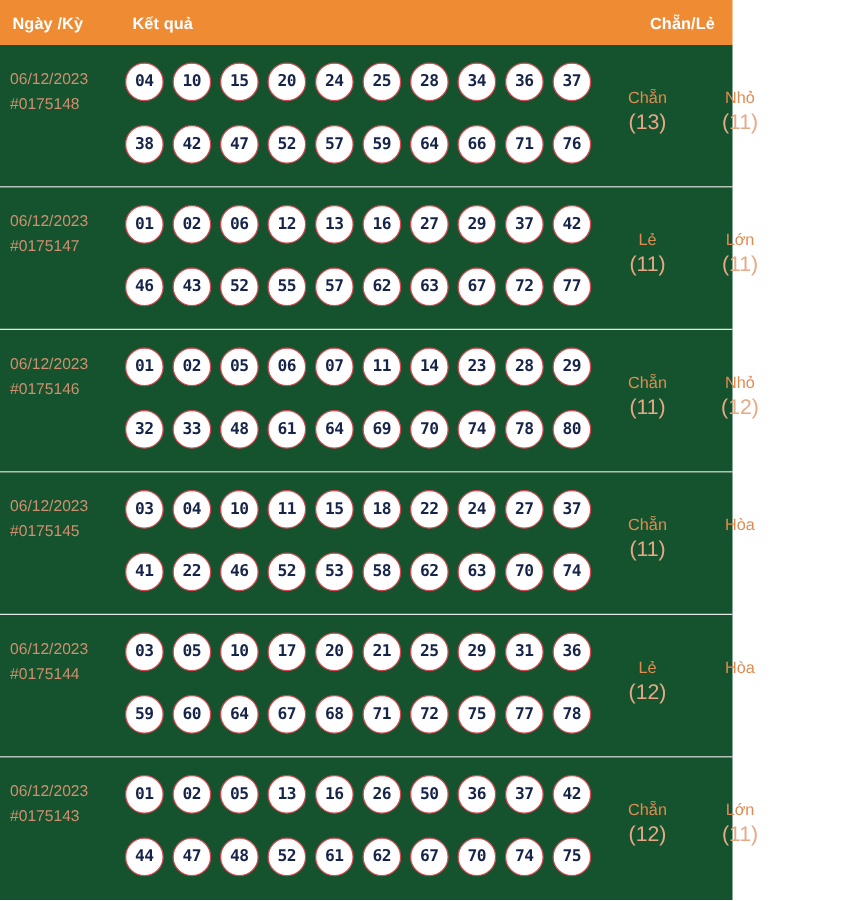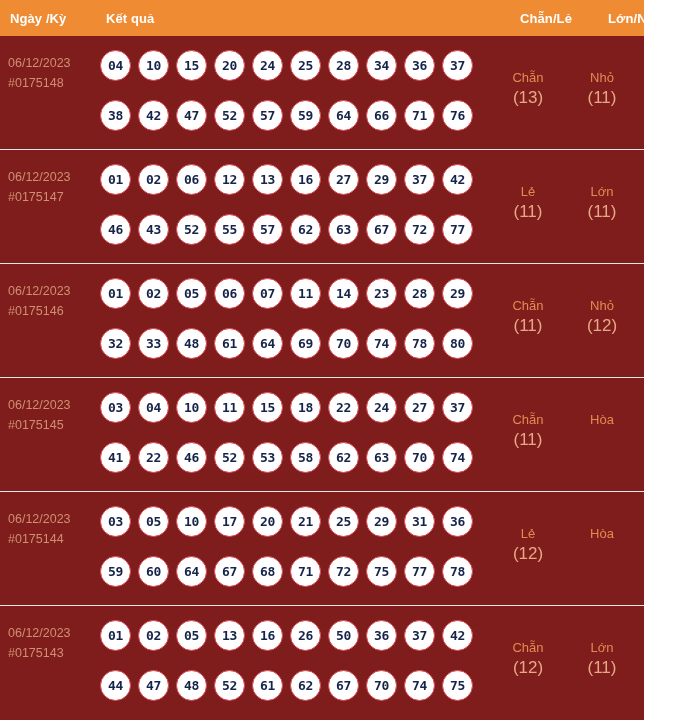--- a/index.html
+++ b/index.html
@@ -9,21 +9,21 @@
   }
   body {
     width: 682px;
     height: 721px;
     font-family: "Liberation Sans", sans-serif;
     color: #333;
     overflow: hidden;
   }
 
   .results-table {
-    width: 644px;
+    width: 586px;
     height: 721px;
     display: flex;
     flex-direction: column;
     box-sizing: border-box;
   }
 
   
   .table-header {
     height: 36px;
     background: #ef8b33;
@@ -50,21 +50,21 @@
     display: flex;
     flex-direction: column;
   }
   .result-row {
     position: relative;
     height: 114px;
     border-bottom: 1px solid #e6e6e6;
     box-sizing: border-box;
     display: flex;
     align-items: flex-start;
-    background: #7f1d1d;
+    background: #14532d;
   }
   .result-row:last-child {
     border-bottom: none;
   }
 
   
   .cell-date {
     width: 100px;
     flex: 0 0 100px;
     padding-left: 8px;

